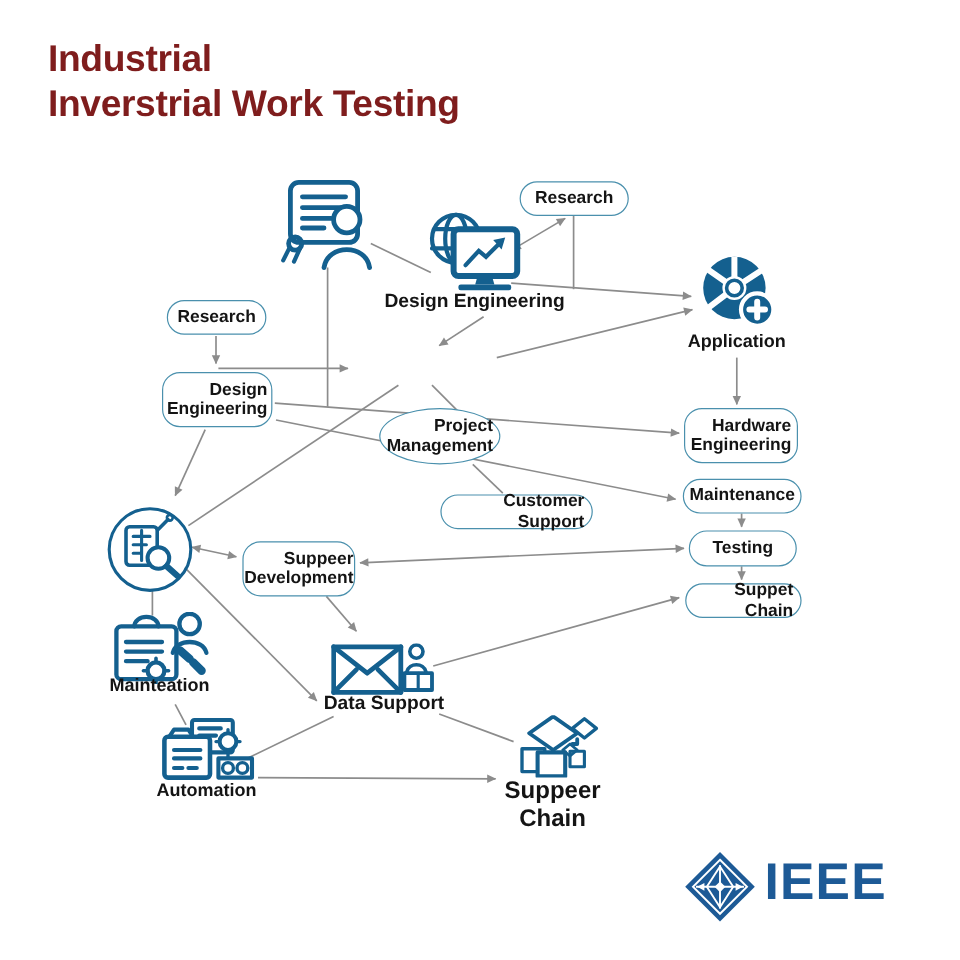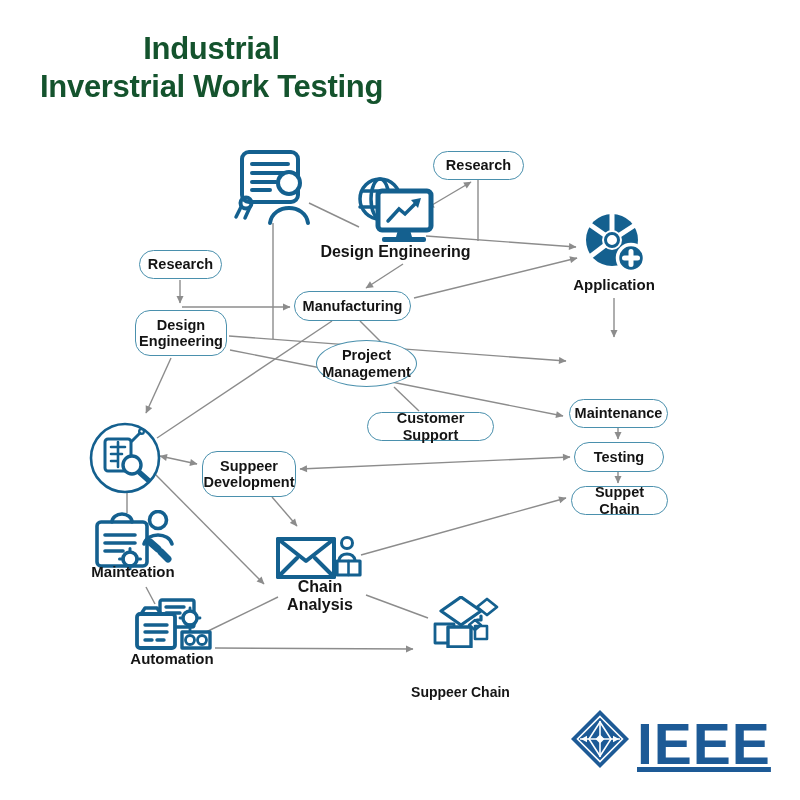--- a/index.html
+++ b/index.html
@@ -1,29 +1,29 @@
 <!DOCTYPE html>
 <html style="--edge: #8c8c8c; --node-border: #4a90ad; --icon: #14608f; --ieee: #1d5a96;"><head>
 <meta charset="utf-8">
 <style>
   html,body{margin:0;padding:0;background:#ffffff;}
   .canvas{position:relative;width:800px;height:800px;background:#ffffff;overflow:hidden;
           font-family:"Liberation Sans", sans-serif;}
   #edges{position:absolute;left:0;top:0;width:800px;height:800px;pointer-events:none;}
-  .title{position:absolute;left:40px;top:30px;font-size:31px;font-weight:700;color:#14532d;
-         line-height:1.23;letter-spacing:-0.3px;white-space:pre-line;text-align:center;}
+  .title{position:absolute;left:40px;top:30px;font-size:31px;font-weight:700;color:#7f1d1d;
+         line-height:1.23;letter-spacing:-0.3px;white-space:pre-line;}
   .node{position:absolute;box-sizing:border-box;background:#fff;border:1.6px solid var(--node-border,#4a90ad);
-        border-radius:15px;display:flex;align-items:center;justify-content:center;text-align:center;
+        border-radius:15px;display:flex;align-items:center;justify-content:center;text-align:right;
         font-size:14.5px;font-weight:700;color:#141414;line-height:1.12;padding:2px 6px;}
   .node.ellipse{border-radius:50%;}
   .flabel{position:absolute;text-align:center;font-weight:700;color:#141414;font-size:15px;}
   .icon{position:absolute;color:var(--icon,#14608f);}
   .icon svg{display:block;}
-  .ieee-text{position:absolute;left:637px;top:711px;font-size:57px;font-weight:700;
-             color:var(--ieee,#1d5a96);letter-spacing:1px;text-decoration:underline;}
+  .ieee-text{position:absolute;left:637px;top:711px;font-size:43px;font-weight:700;
+             color:var(--ieee,#1d5a96);letter-spacing:1px;}
 </style>
 </head>
 <body>
 
 <div class="canvas">
 
   <svg id="edges" width="800" height="800" xmlns="http://www.w3.org/2000/svg">
     <defs>
       <marker id="arr" markerWidth="9" markerHeight="8" refX="7.5" refY="4" orient="auto" markerUnits="userSpaceOnUse">
         <path id="arrHead" d="M0.5,0.5 L8,4 L0.5,7.5 Z" fill="#8c8c8c"></path>
@@ -163,35 +163,35 @@
       <path d="M64 3 L74 11 L64 19 L54 11 Z" stroke-width="2.8"></path>
       <path d="M52 24 L58 29 L52 34 L46 29 Z" stroke-width="2.4"></path>
       <rect x="12" y="28" width="19" height="19" stroke-width="2.8"></rect>
       <rect x="52" y="30" width="12" height="13" stroke-width="2.6"></rect>
       <rect x="25" y="31" width="23" height="20" fill="#fff" stroke-width="3.4"></rect>
     </svg>
   </div>
 
   <div class="node" style="left:433px;top:151px;width:91px;height:29px">Research</div>
   <div class="node" style="left:139px;top:250px;width:83px;height:29px">Research</div>
-  <div class="node" style="left:294px;top:291px;width:117px;height:30px">Manufacturing</div>
   <div class="node" style="left:135px;top:310px;width:92px;height:46px">Design Engineering</div>
+  <div class="node" style="left:570px;top:340px;width:95px;height:46px">Hardware Engineering</div>
   <div class="node ellipse" style="left:316px;top:340px;width:101px;height:47px">Project Management</div>
   <div class="node" style="left:569px;top:399px;width:99px;height:29px">Maintenance</div>
   <div class="node" style="left:574px;top:442px;width:90px;height:30px">Testing</div>
   <div class="node" style="left:367px;top:412px;width:127px;height:29px">Customer Support</div>
   <div class="node" style="left:202px;top:451px;width:94px;height:46px">Suppeer Development</div>
   <div class="node" style="left:571px;top:486px;width:97px;height:29px">Suppet Chain</div>
 
   <div class="flabel" style="left:318px;top:243px;width:155px;font-size:16px">Design Engineering</div>
   <div class="flabel" style="left:568px;top:276px;width:92px">Application</div>
   <div class="flabel" style="left:83px;top:563px;width:100px">Mainteation</div>
-  <div class="flabel" style="left:266px;top:578px;width:108px;font-size:16px">Chain Analysis</div>
+  <div class="flabel" style="left:266px;top:578px;width:108px;font-size:16px">Data Support</div>
   <div class="flabel" style="left:122px;top:650px;width:100px">Automation</div>
-  <div class="flabel" style="left:403px;top:684px;width:115px;font-size:14px">Suppeer Chain</div>
+  <div class="flabel" style="left:403px;top:648px;width:115px;font-size:20px">Suppeer Chain</div>
 
   <div class="icon" style="left:570px;top:709px">
     <svg width="60" height="60" viewBox="0 0 60 60">
       <path d="M30 1 L59 30 L30 59 L1 30 Z" fill="var(--ieee,#1d5a96)"></path>
       <path d="M30 7.5 L52.5 30 L30 52.5 L7.5 30 Z" fill="none" stroke="#fff" stroke-width="1.6"></path>
       <path d="M30 13 L41 30 L30 47 L19 30 Z" fill="none" stroke="#fff" stroke-width="1.6"></path>
       <path d="M10 30 H50 M30 12 V48" stroke="#fff" stroke-width="1.6"></path>
       <path d="M11 30 l6 -3.2 v6.4 Z M49 30 l-6 -3.2 v6.4 Z" fill="#fff"></path>
       <path d="M30 25.5 L34.5 30 L30 34.5 L25.5 30 Z" fill="#fff"></path>
     </svg>

